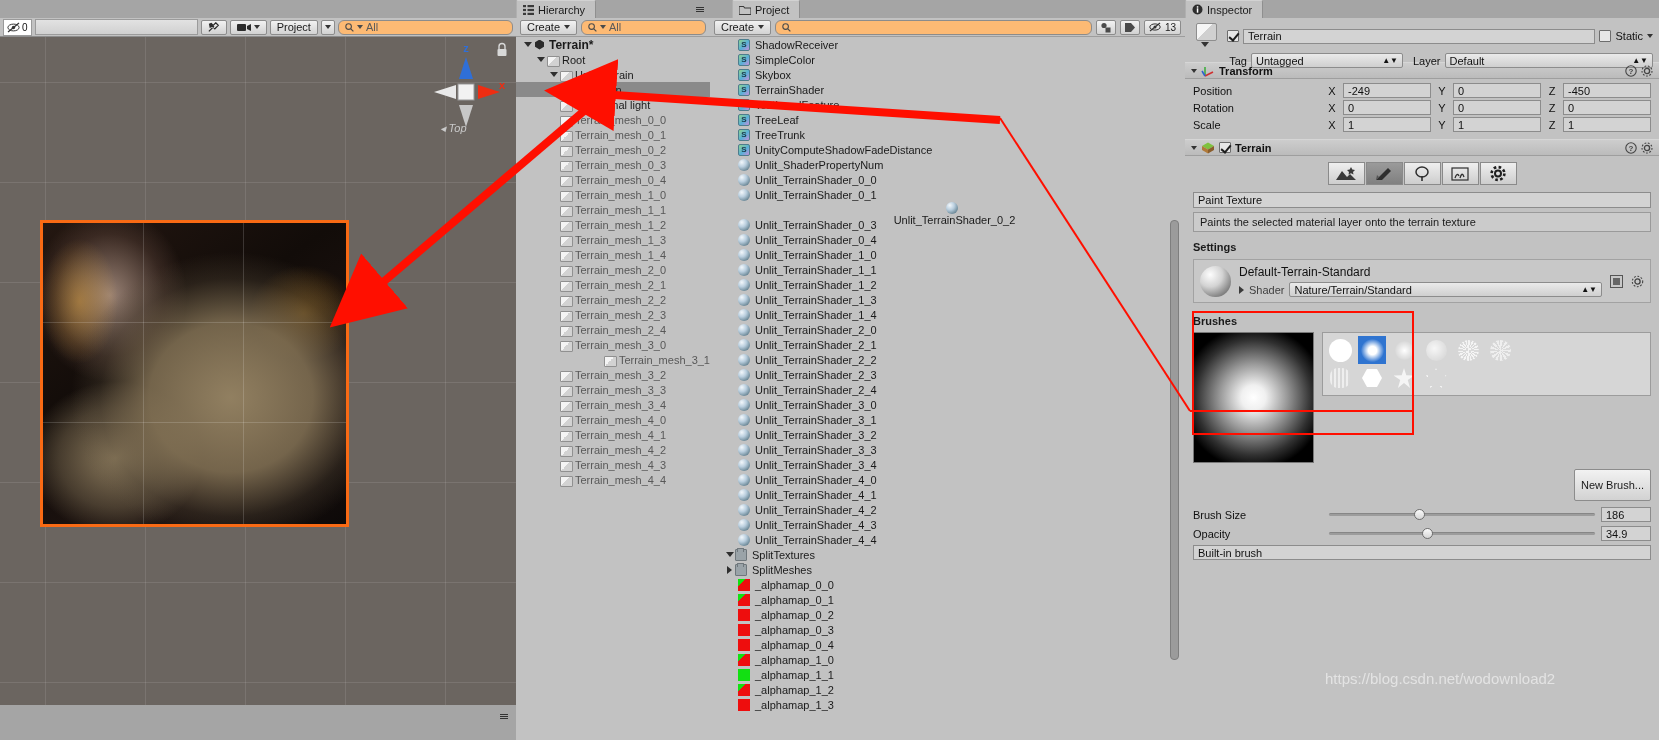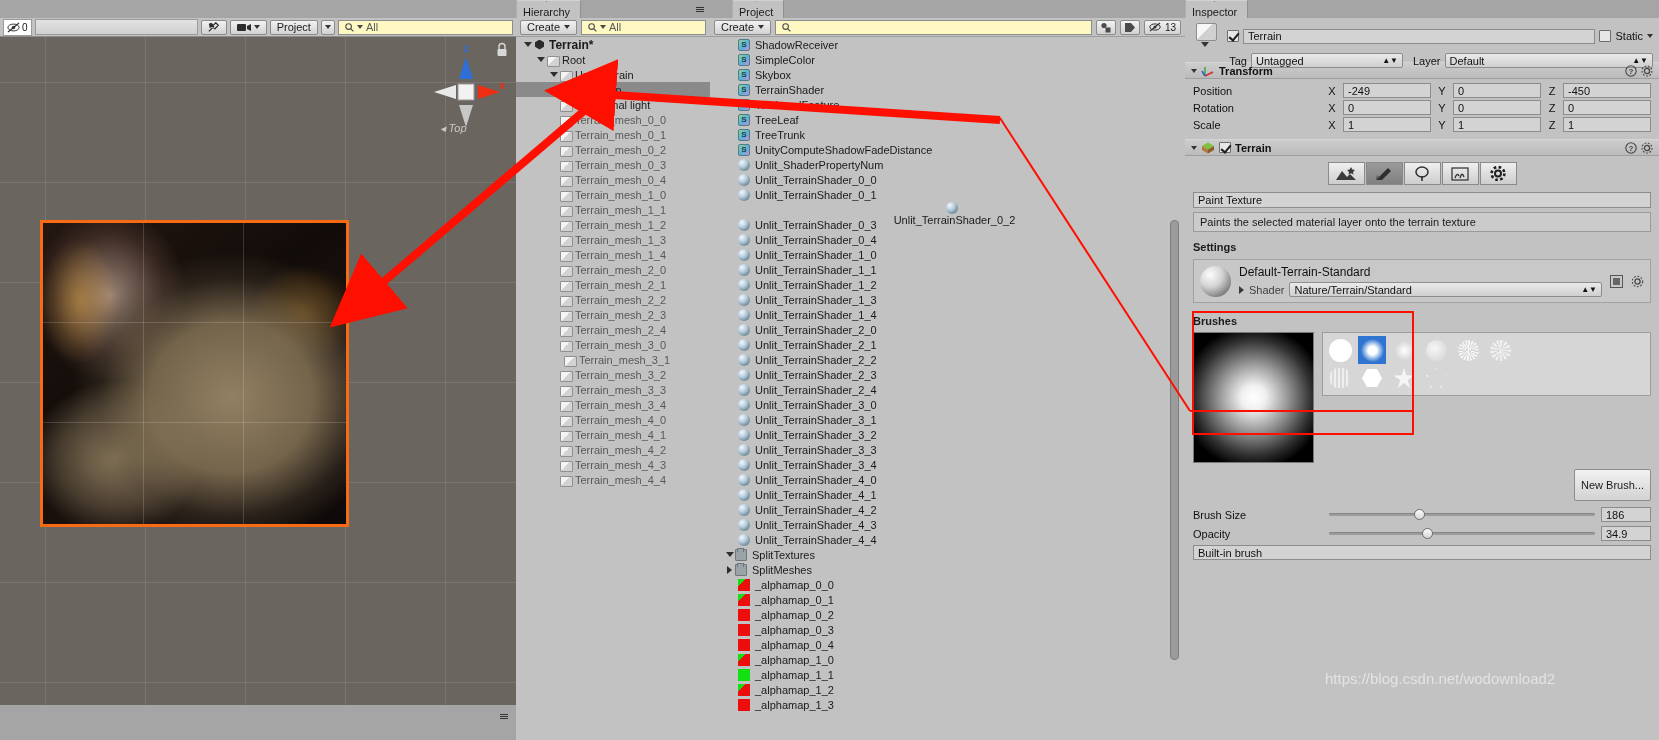--- a/index.html
+++ b/index.html
@@ -21,39 +21,38 @@
   }
   .tab {
     height:18px; padding:0 10px 0 6px;
     background:#c2c2c2;
     display:flex; align-items:center; gap:4px;
     font-size:11px; color:#1a1a1a;
     border-top-left-radius:2px; border-top-right-radius:2px;
     border-top:1px solid #d2d2d2;
     border-left:1px solid #b0b0b0;
     border-right:1px solid #8f8f8f;
-    flex-direction:column;
   }
   .toolrow {
     height:19px; background:#c2c2c2;
     display:flex; align-items:center; gap:4px;
     padding:0 4px;
     border-bottom:1px solid #9d9d9d;
   }
   .btnsm {
     height:15px; padding:0 6px;
     background:linear-gradient(#f2f2f2,#d2d2d2);
     border:1px solid #8c8c8c; border-radius:2px;
     font-size:11px; display:flex; align-items:center; gap:4px;
     color:#1a1a1a; white-space:nowrap;
   }
   .searchbox {
     height:15px; flex:1; min-width:20px;
-    background:#fef9c3;
-    border:1px solid #8c8c8c; border-radius:0;
+    background:#fdba74;
+    border:1px solid #8c8c8c; border-radius:6px;
     display:flex; align-items:center; padding:0 6px; gap:3px;
     font-size:11px; color:#5a5a5a;
   }
   .caret { width:0;height:0;border-left:3px solid transparent;border-right:3px solid transparent;border-top:4px solid #333; }
   .tinymenu { width:12px;height:11px; position:relative; }
   .tinymenu i { position:absolute; left:2px; height:1px; width:8px; background:#333; }
   .tinymenu i:nth-child(1){top:3px}.tinymenu i:nth-child(2){top:5px}.tinymenu i:nth-child(3){top:7px}
 
   
   #scene { left:0; top:0; width:516px; height:740px; background:#a5a5a5; }
@@ -402,21 +401,21 @@
         <div class="hrow sub" style="padding-left: 32px;">
           <span class="disc"></span>
           <span class="cube"></span>
           <span>Terrain_mesh_2_4</span>
         </div>
         <div class="hrow sub" style="padding-left: 32px;">
           <span class="disc"></span>
           <span class="cube"></span>
           <span>Terrain_mesh_3_0</span>
         </div>
-        <div class="hrow sub" style="padding-left: 36px;">
+        <div class="hrow sub" style="padding-left: 36px; justify-content: flex-end;">
           <span class="disc"></span>
           <span class="cube"></span>
           <span>Terrain_mesh_3_1</span>
         </div>
         <div class="hrow sub" style="padding-left: 32px;">
           <span class="disc"></span>
           <span class="cube"></span>
           <span>Terrain_mesh_3_2</span>
         </div>
         <div class="hrow sub" style="padding-left: 32px;">

